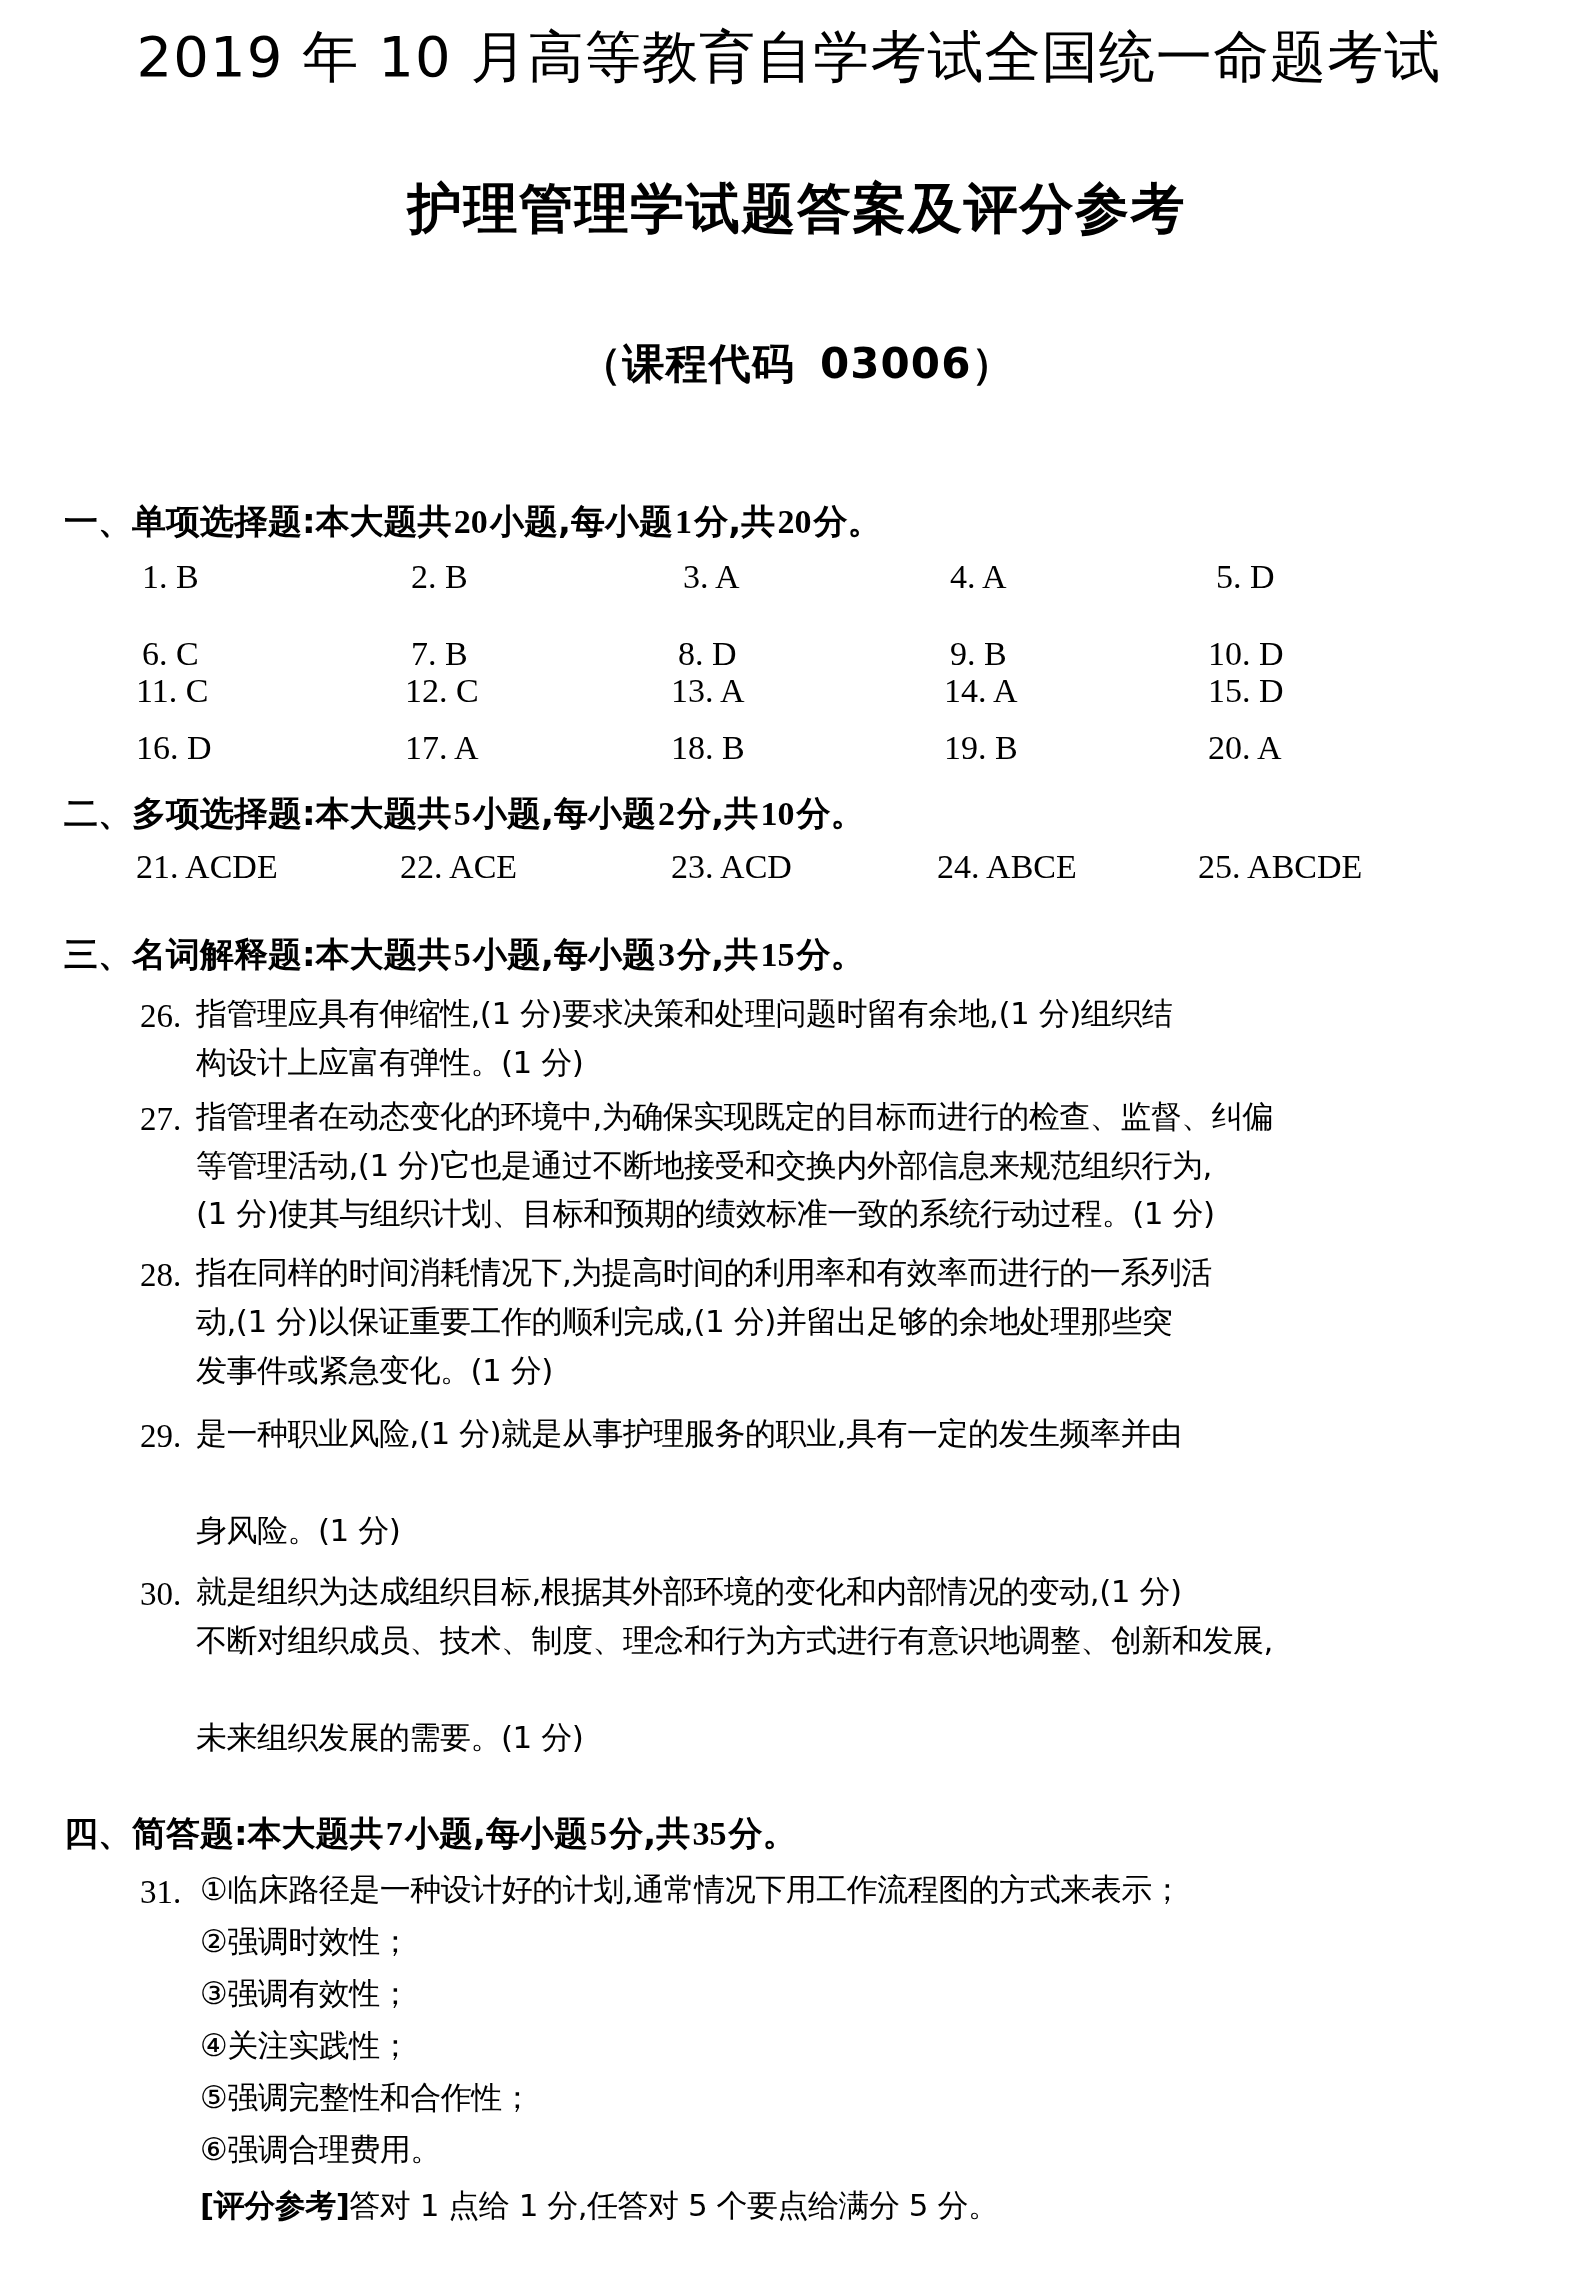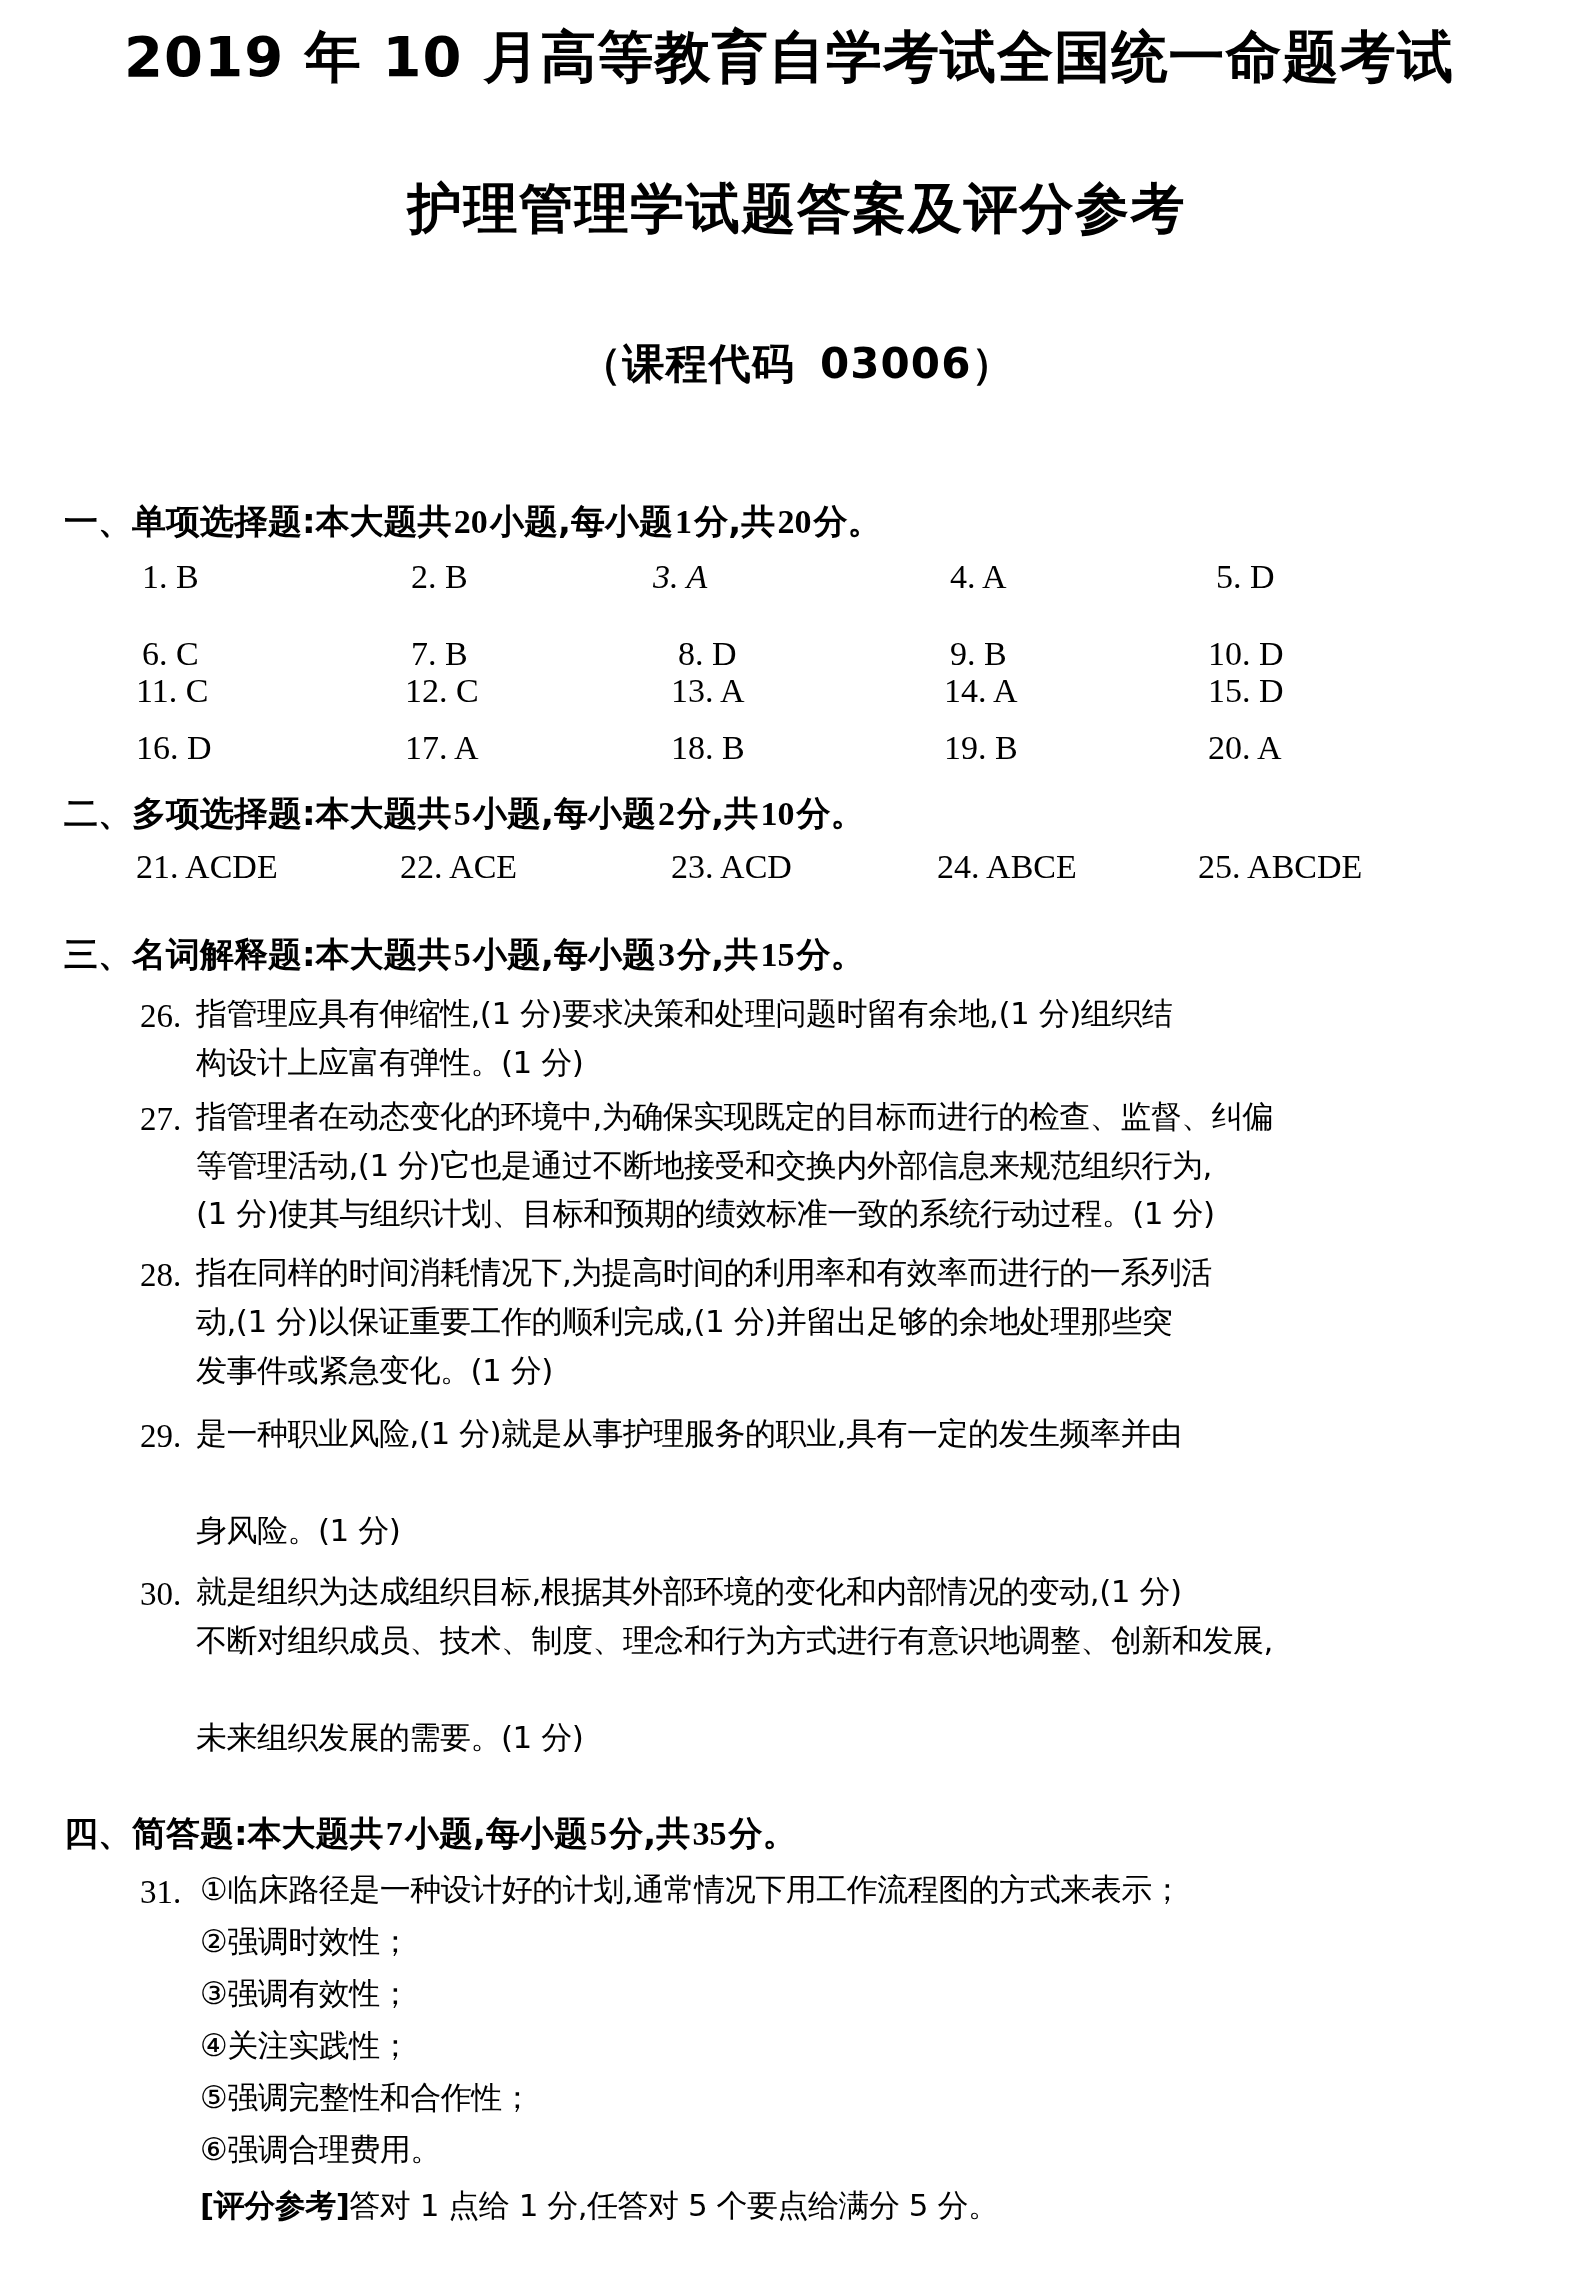--- a/index.html
+++ b/index.html
@@ -18,21 +18,21 @@
   }
 
   
   .doc-title {
     position: absolute;
     left: 0;
     right: 16px;
     top: 26px;
     text-align: center;
     font-family: "DejaVu Sans", "Liberation Sans", sans-serif;
-    font-weight: 700;
+    font-weight: 400;
     font-size: 56px;
     letter-spacing: 1.1px;
     line-height: 1.12;
     white-space: nowrap;
   }
   .doc-subtitle {
     position: absolute;
     left: 0;
     right: 0;
     top: 179px;
@@ -119,21 +119,21 @@
     <span>（课程代码</span><span class="code-gap"></span><span>03006）</span>
   </div>
 
   <div class="section-head" style="top:504px;">
     <span>一、单项选择题:本大题共</span><span class="num-lat">20</span><span>小题,每小题</span><span class="num-lat">1</span><span>分,共</span><span class="num-lat">20</span><span>分。</span>
   </div>
 
   <div class="ans-row" style="top:560px;">
     <span class="ans-cell" style="left:142px;">1. B</span>
     <span class="ans-cell" style="left:411px;">2. B</span>
-    <span class="ans-cell" style="left:653px;font-style:italic;">3. A</span>
+    <span class="ans-cell" style="left:683px;">3. A</span>
     <span class="ans-cell" style="left:950px;">4. A</span>
     <span class="ans-cell" style="left:1216px;">5. D</span>
   </div>
   <div class="ans-row" style="top:637px;padding-left:48px;">
     <span class="ans-cell" style="left:142px;">6. C</span>
     <span class="ans-cell" style="left:411px;">7. B</span>
     <span class="ans-cell" style="left:678px;">8. D</span>
     <span class="ans-cell" style="left:950px;">9. B</span>
     <span class="ans-cell" style="left:1208px;">10. D</span>
   </div>

